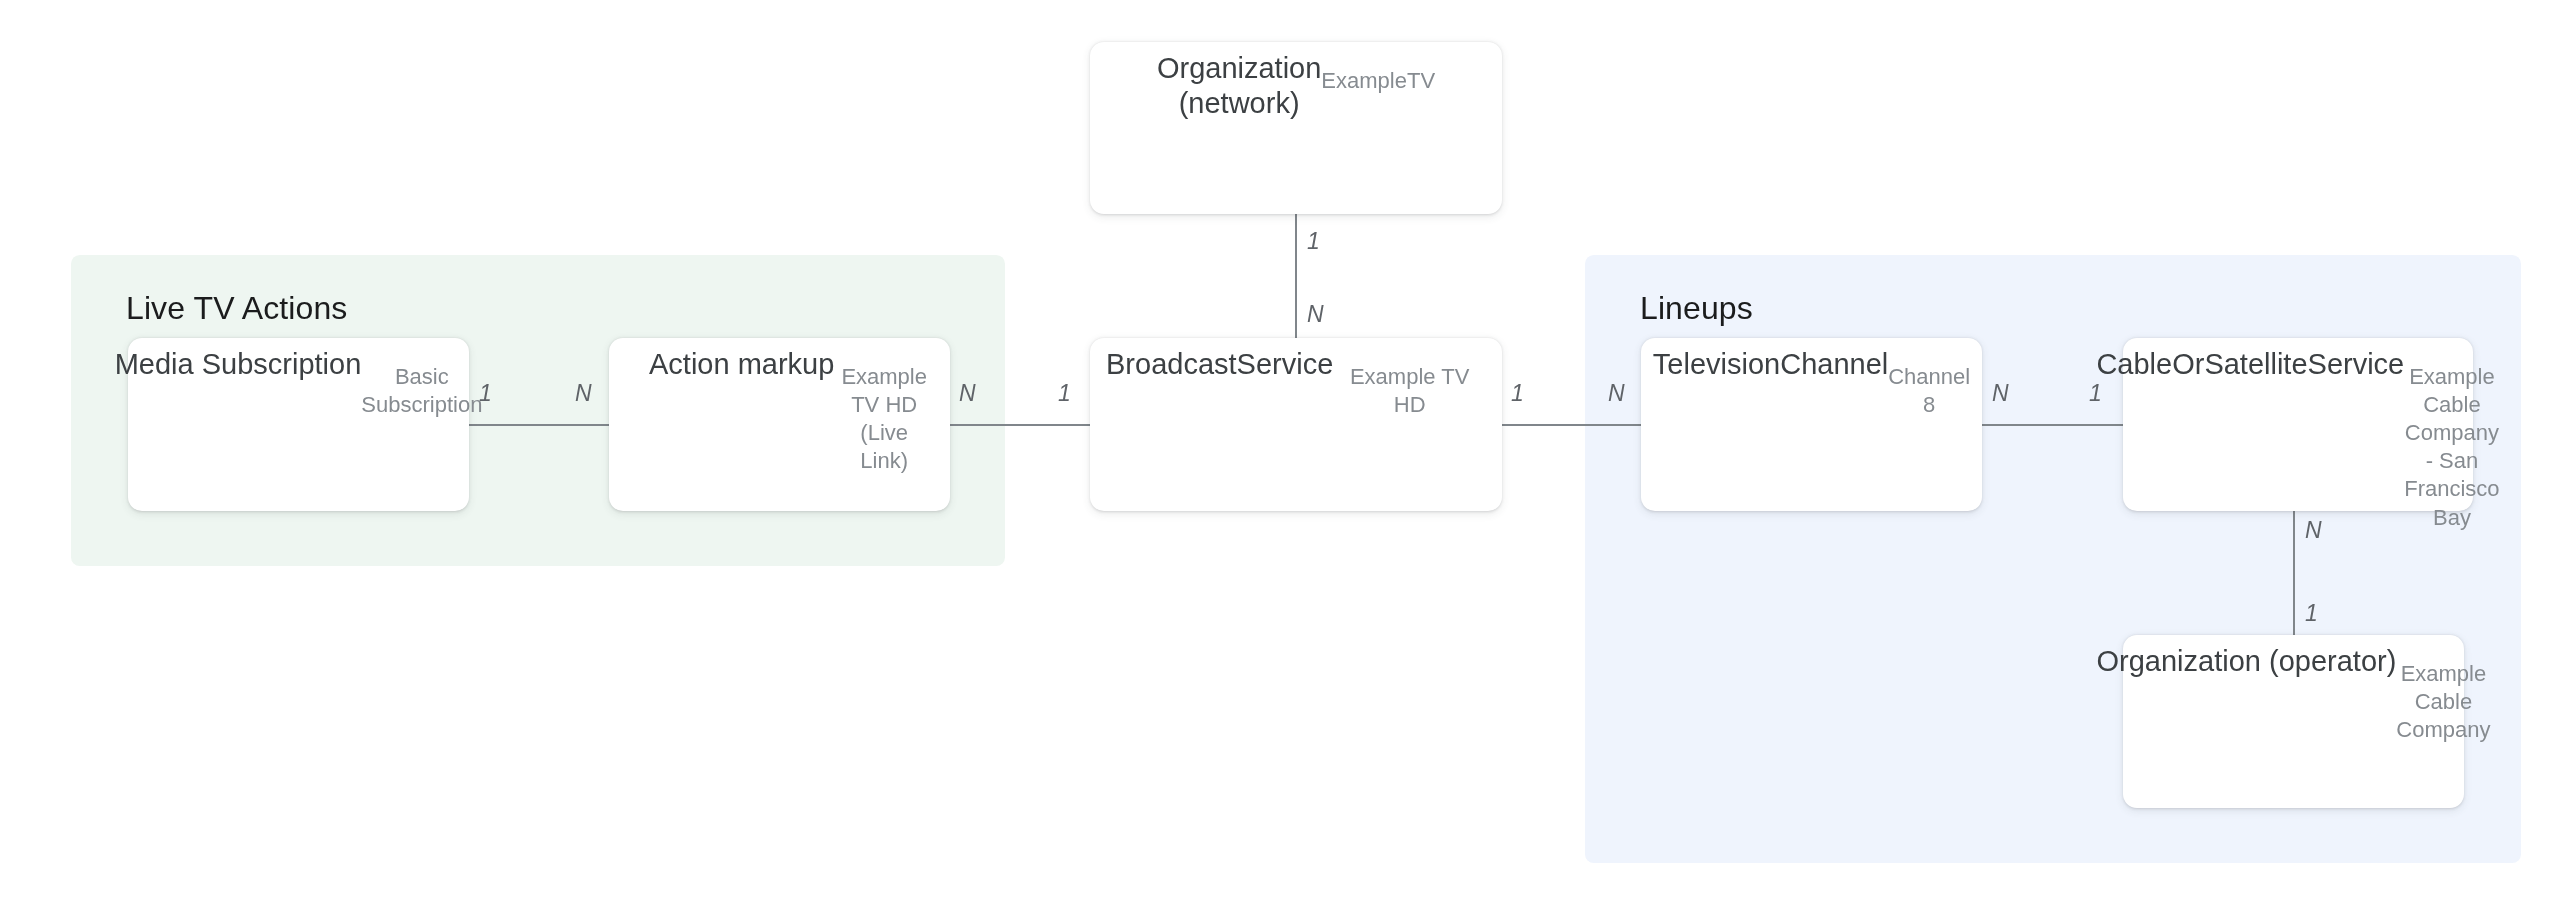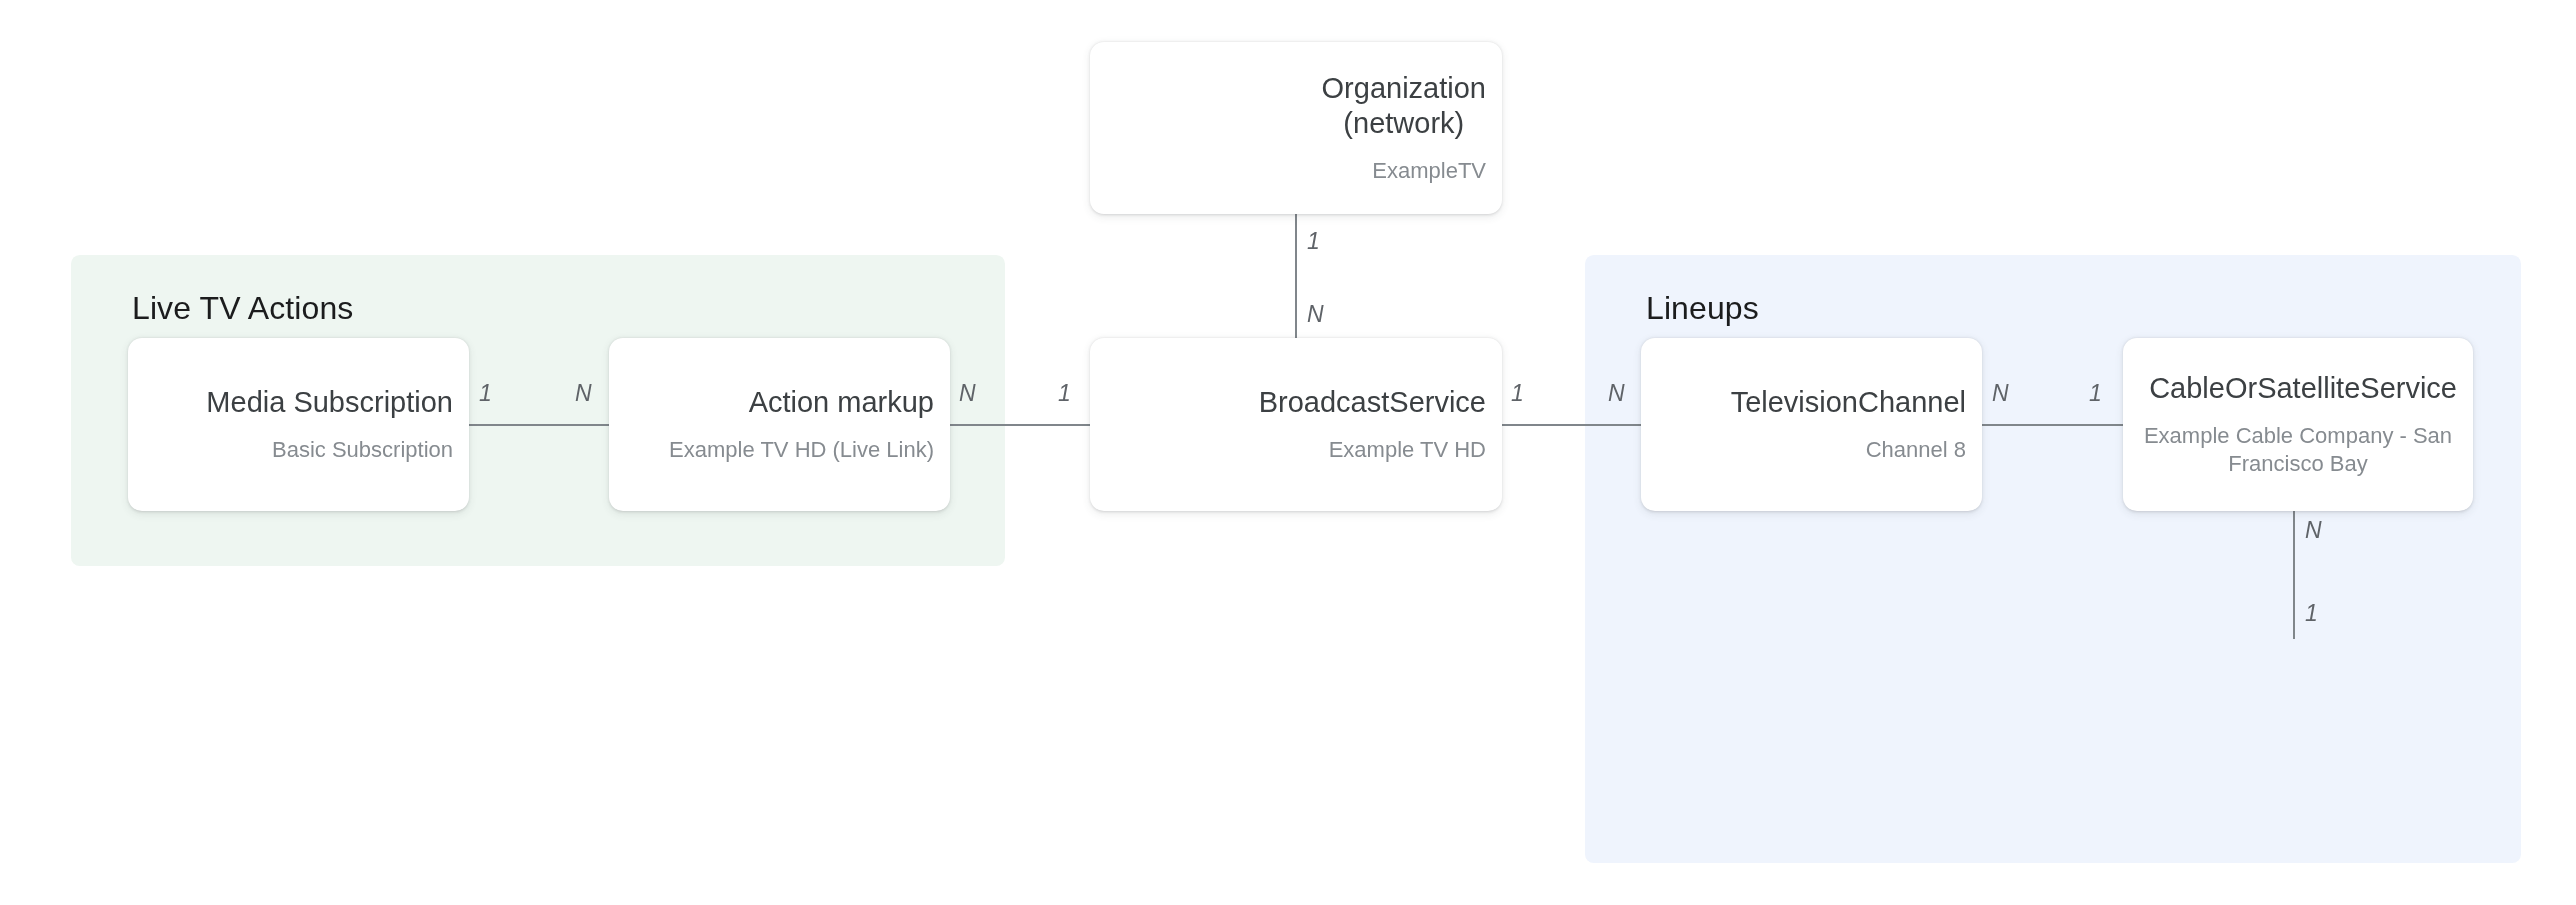--- a/index.html
+++ b/index.html
@@ -19,21 +19,21 @@
     background: #ffffff;
   }
 
   
   .group-panel {
     position: absolute;
     border-radius: 8.8px;
   }
   .group-panel .group-title {
     position: absolute;
-    left: 61px;
+    left: 55px;
     top: 35px;
     font-size: 32px;
     font-weight: 400;
     color: #1b1c1d;
     letter-spacing: 0.1px;
     white-space: nowrap;
   }
 
   #panel-live-tv-actions {
     left: 71px;
@@ -51,22 +51,22 @@
     background: #eff4fd;
   }
 
   
   .entity-card {
     position: absolute;
     background: #ffffff;
     border-radius: 14px;
     box-shadow: 0 0.9px 2.7px rgba(60,64,67,0.16), 0 2.7px 8.8px rgba(60,64,67,0.10);
     display: flex;
-    flex-direction: column;
-    align-items: flex-end;
+    flex-direction: row;
+    align-items: flex-start;
     justify-content: center;
     text-align: center;
     padding: 8.8px 16px;
     z-index: 5;
   }
   .entity-card .card-title {
     font-size: 29px;
     font-weight: 400;
     color: #3c4043;
     line-height: 1.22;
@@ -188,15 +188,19 @@
   <div id="card-television-channel" class="entity-card">
     <div class="card-title">TelevisionChannel</div>
     <div class="card-subtitle">Channel 8</div>
   </div>
 
   <div id="card-cable-or-satellite" class="entity-card">
     <div class="card-title">CableOrSatelliteService</div>
     <div class="card-subtitle">Example Cable Company - San Francisco Bay</div>
   </div>
 
+  <div id="card-organization-operator" class="entity-card">
+    <div class="card-title">Organization (operator)</div>
+    <div class="card-subtitle">Example Cable Company</div>
+  </div>
 
 </div>
 
 
 </body></html>

